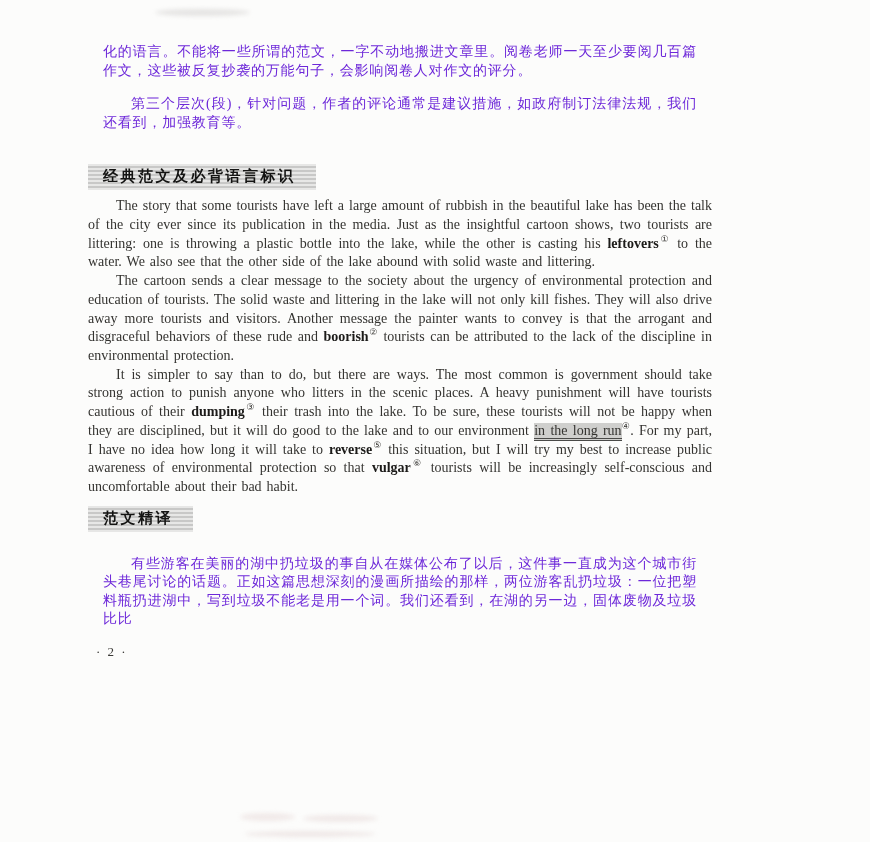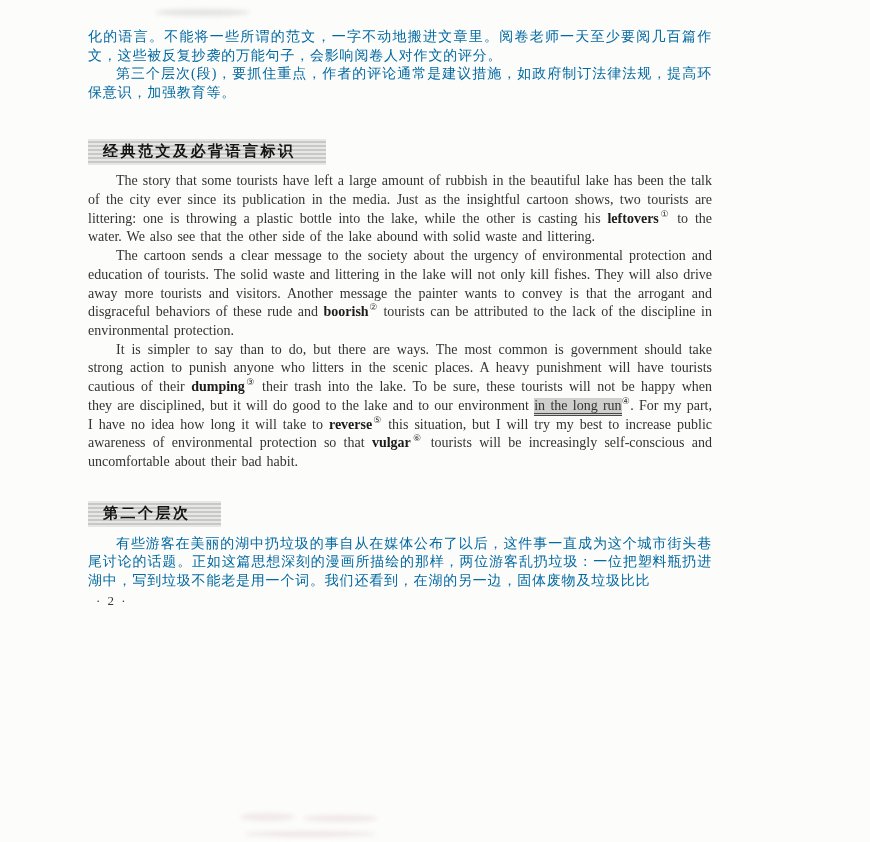--- a/index.html
+++ b/index.html
@@ -15,26 +15,26 @@
     overflow: hidden;
     color: #32312e;
   }
   .content {
     position: absolute;
     left: 88px; top: 28px;
     width: 624px;
   }
   
   .cn {
-    margin: 0;
+    margin: 15px;
     font-size: 14px;
     line-height: 18.6px;
     letter-spacing: 0.8px;
     text-align: justify;
-    color: #0369a1;
+    color: #6d28d9;
   }
   .cn.indent { text-indent: 2em; }
   
   .en {
     margin: 0;
     font-size: 14px;
     line-height: 18.7px;
     word-spacing: 1.5px;
     text-align: justify;
     text-indent: 2em;
@@ -52,26 +52,25 @@
     vertical-align: super;
     letter-spacing: 0;
   }
   
   .section-heading { margin: 0; }
   .section-heading .box {
     display: inline-block;
     background: repeating-linear-gradient(180deg,
       #e7e7e6 0px, #e7e7e6 2px,
       #c8c8c7 2px, #c8c8c7 4px);
-    padding: 3px 30px 4px 15px;
+    padding: 3px 20px 4px 15px;
     font-weight: bold;
     font-size: 15px;
     letter-spacing: 2.5px;
     color: #141413;
-    margin-top: 20px;
   }
   .gap-before-h1 { height: 17px; }
   .gap-after-h1 { height: 7px; }
   .gap-before-h2 { height: 9px; }
   .gap-after-h2 { height: 8px; }
   .page-number {
     margin-top: 3px;
     padding-left: 8px;
     font-size: 13px;
     letter-spacing: 2px;
@@ -92,38 +91,38 @@
 <body>
 
 <div class="page">
 
   <div class="smudge smudge-top"></div>
 
   <div class="content">
 
     <div>
       <p class="cn">化的语言。不能将一些所谓的范文，一字不动地搬进文章里。阅卷老师一天至少要阅几百篇作文，这些被反复抄袭的万能句子，会影响阅卷人对作文的评分。</p>
-      <p class="cn indent">第三个层次(段)，要抓住重点，作者的评论通常是建议措施，如政府制订法律法规，提高环保意识，加强教育等。</p>
+      <p class="cn indent">第三个层次(段)，针对问题，作者的评论通常是建议措施，如政府制订法律法规，我们还看到，加强教育等。</p>
     </div>
 
     <div class="gap-before-h1"></div>
     <div class="section-heading">
       <span class="box">经典范文及必背语言标识</span>
     </div>
     <div class="gap-after-h1"></div>
 
     <div>
       <p class="en"><span>The story that some tourists have left a large amount of rubbish in the beautiful lake has been the talk of the city ever since its publication in the media. Just as the insightful cartoon shows, two tourists are littering: one is throwing a plastic bottle into the lake, while the other is casting his </span><span class="kw">leftovers</span><sup class="marker">①</sup><span> to the water. We also see that the other side of the lake abound with solid waste and littering.</span></p>
       <p class="en"><span>The cartoon sends a clear message to the society about the urgency of environmental protection and education of tourists. The solid waste and littering in the lake will not only kill fishes. They will also drive away more tourists and visitors. Another message the painter wants to convey is that the arrogant and disgraceful behaviors of these rude and </span><span class="kw">boorish</span><sup class="marker">②</sup><span> tourists can be attributed to the lack of the discipline in environmental protection.</span></p>
       <p class="en"><span>It is simpler to say than to do, but there are ways. The most common is government should take strong action to punish anyone who litters in the scenic places. A heavy punishment will have tourists cautious of their </span><span class="kw">dumping</span><sup class="marker">③</sup><span> their trash into the lake. To be sure, these tourists will not be happy when they are disciplined, but it will do good to the lake and to our environment </span><span class="hl">in the long run</span><sup class="marker">④</sup><span>. For my part, I have no idea how long it will take to </span><span class="kw">reverse</span><sup class="marker">⑤</sup><span> this situation, but I will try my best to increase public awareness of environmental protection so that </span><span class="kw">vulgar</span><sup class="marker">⑥</sup><span> tourists will be increasingly self-conscious and uncomfortable about their bad habit.</span></p>
     </div>
 
     <div class="gap-before-h2"></div>
     <div class="section-heading">
-      <span class="box">第二个层次</span>
+      <span class="box">范文精译</span>
     </div>
     <div class="gap-after-h2"></div>
 
     <div>
       <p class="cn indent">有些游客在美丽的湖中扔垃圾的事自从在媒体公布了以后，这件事一直成为这个城市街头巷尾讨论的话题。正如这篇思想深刻的漫画所描绘的那样，两位游客乱扔垃圾：一位把塑料瓶扔进湖中，写到垃圾不能老是用一个词。我们还看到，在湖的另一边，固体废物及垃圾比比</p>
     </div>
 
     <div class="page-number">· 2 ·</div>
   </div>
 

